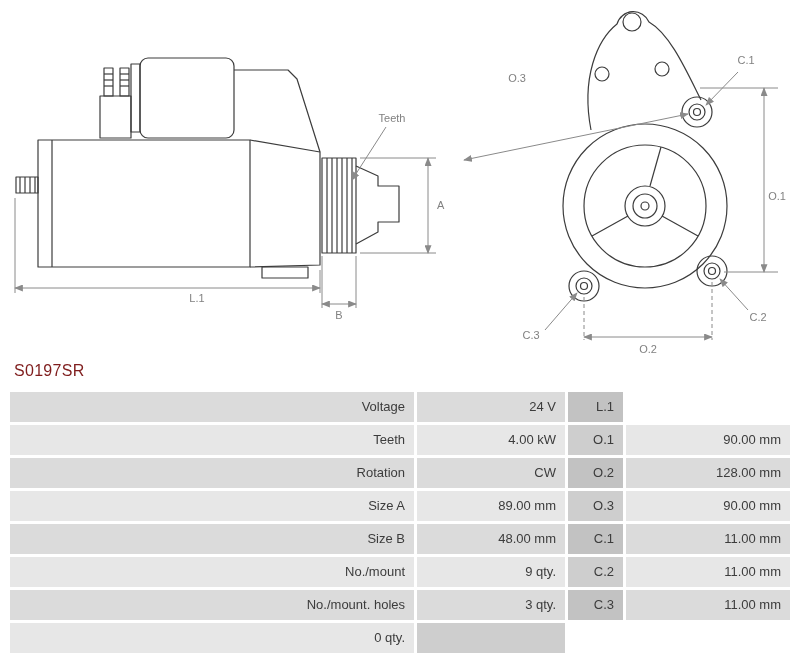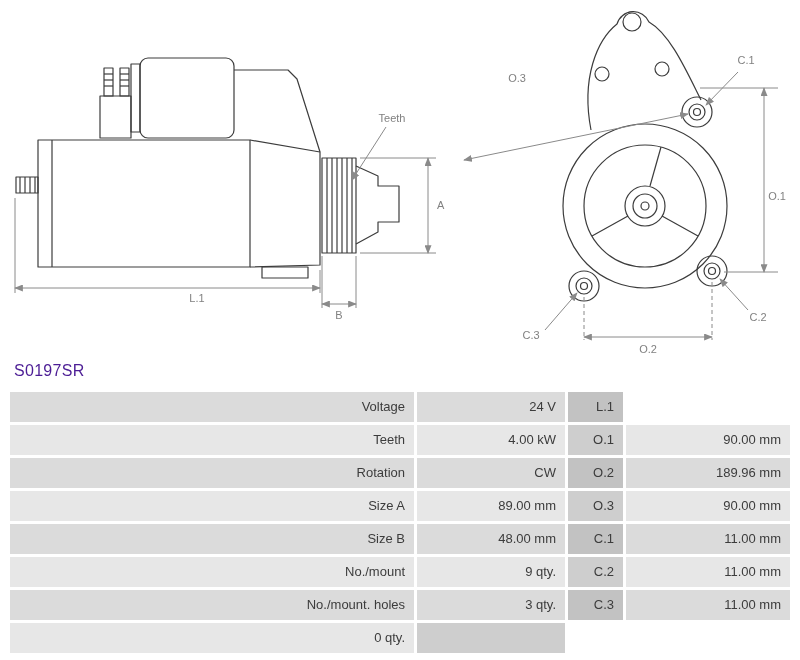--- a/index.html
+++ b/index.html
@@ -21,21 +21,21 @@
     font-size: 11px;
     fill: #818181;
   }
 
   .part-number {
     position: absolute;
     left: 14px;
     top: 362px;
     font-size: 16px;
     font-weight: 400;
-    color: #4c1d95;
+    color: #7f1d1d;
     letter-spacing: 0.3px;
   }
 
   .spec-table {
     position: absolute;
     left: 10px;
     top: 392px;
     width: 780px;
     display: flex;
     flex-direction: column;
@@ -208,21 +208,21 @@
       <div class="cell label">Teeth</div>
       <div class="cell value">4.00 kW</div>
       <div class="cell dim">O.1</div>
       <div class="cell dimval">90.00 mm</div>
     </div>
 
     <div class="spec-row">
       <div class="cell label">Rotation</div>
       <div class="cell value">CW</div>
       <div class="cell dim">O.2</div>
-      <div class="cell dimval">189.96 mm</div>
+      <div class="cell dimval">128.00 mm</div>
     </div>
 
     <div class="spec-row">
       <div class="cell label">Size A</div>
       <div class="cell value">89.00 mm</div>
       <div class="cell dim">O.3</div>
       <div class="cell dimval">90.00 mm</div>
     </div>
 
     <div class="spec-row">

